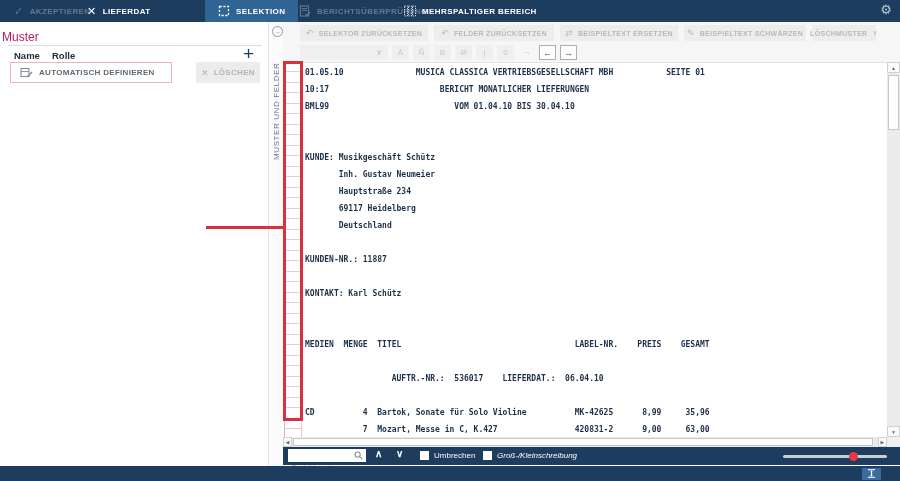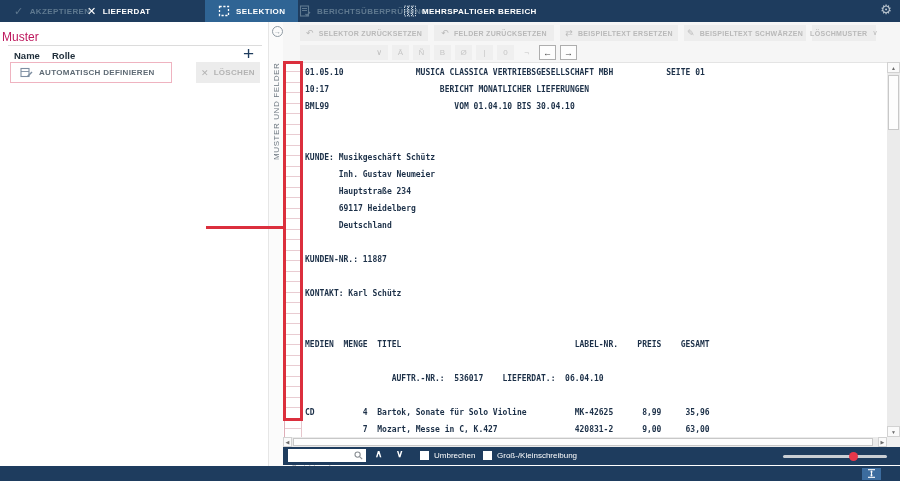--- a/index.html
+++ b/index.html
@@ -262,21 +262,21 @@
       <svg width="9" height="9" viewBox="0 0 9 9" style="margin-right:3px;flex:none;">
         <circle cx="3.6" cy="3.6" r="2.6" fill="none" stroke="#8a8f94" stroke-width="1.1"></circle>
         <line x1="5.6" y1="5.6" x2="8.2" y2="8.2" stroke="#8a8f94" stroke-width="1.1"></line>
       </svg>
     </div>
     <span class="chev" style="left:92px;">∧</span>
     <span class="chev" style="left:113px;">∨</span>
     <span class="cbox" style="left:137px;"></span>
     <span class="cbl" style="left:151px;">Umbrechen</span>
     <span class="cbox" style="left:200px;"></span>
-    <span class="cbl" style="left:214px;">Groß-/Kleinschreibung</span>
+    <span class="cbl" style="left:214px;font-style:italic;">Groß-/Kleinschreibung</span>
     <div class="slider-track">
       <div class="slider-knob"></div>
     </div>
   </div>
 
   <div class="abs statusbar">
     <div class="fitbtn">
       <svg width="9" height="9" viewBox="0 0 9 9">
         <line x1="1" y1="0.7" x2="8" y2="0.7" stroke="#fff" stroke-width="1.1"></line>
         <line x1="1" y1="8.3" x2="8" y2="8.3" stroke="#fff" stroke-width="1.1"></line>

